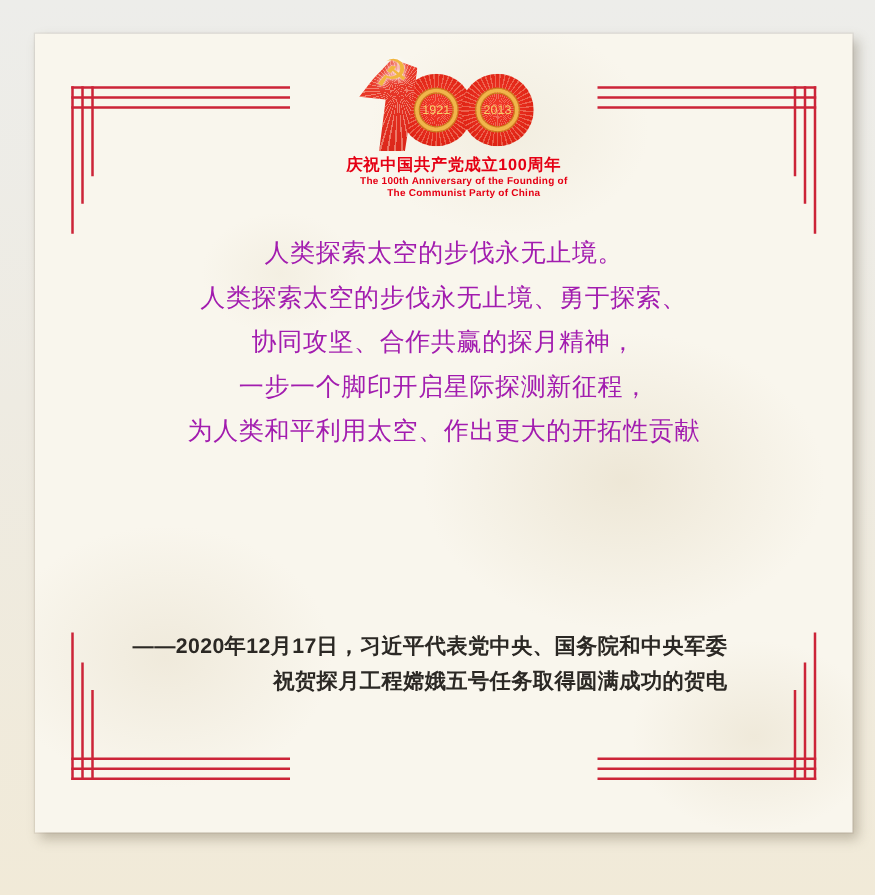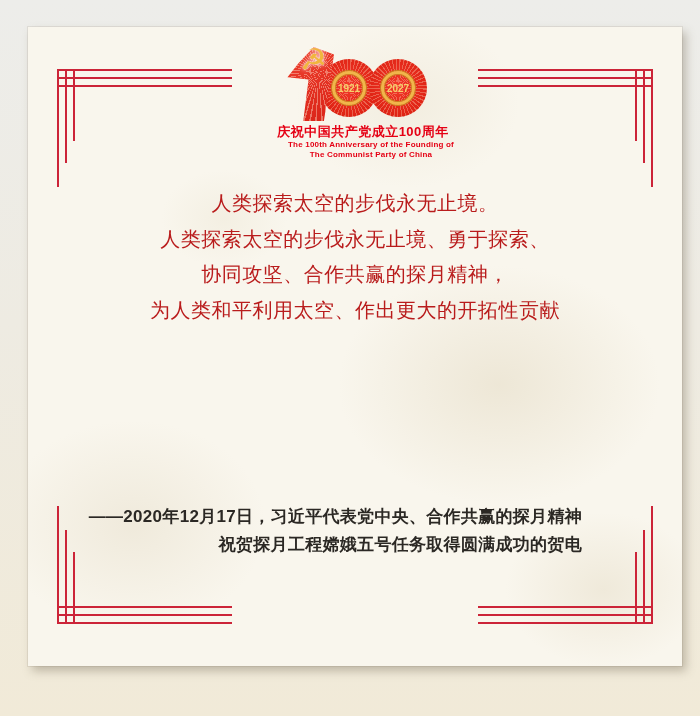--- a/index.html
+++ b/index.html
@@ -42,21 +42,21 @@
       repeating-conic-gradient(from 3deg,rgba(255,235,205,.30) 0deg 2.4deg,rgba(255,255,255,0) 2.4deg 8deg),
       radial-gradient(circle at 50% 45%,#f23a2b 0%,#e02415 68%,#c41d14 100%);
   }
   .zero1{left:40px;}
   .zero2{left:89px;}
   .ring{
     position:absolute;inset:0;margin:auto;width:28px;height:28px;border-radius:50%;
     border:3px solid #f0b64a;display:flex;align-items:center;justify-content:center;
     box-shadow:0 0 0 1px #c8831f, inset 0 0 0 1px #c8831f;
   }
-  .ring span{color:#f6cf6b;font-size:10px;font-weight:bold;letter-spacing:0;}
+  .ring span{color:#f6cf6b;font-size:10px;font-weight:normal;letter-spacing:0;}
   .one{
     position:absolute;left:6px;top:0;width:48px;height:74px;z-index:3;
     clip-path:polygon(58% 0%,100% 10%,79% 100%,36% 100%,47% 44%,3% 41%,26% 22%);
     background:
       repeating-conic-gradient(from 0deg at 68% 34%,rgba(255,246,224,.38) 0deg 2deg,rgba(255,255,255,0) 2deg 7deg),
       linear-gradient(160deg,#ef4130 0%,#da2418 100%);
   }
   .hs{
     position:absolute;left:20px;top:-2px;z-index:4;font-size:30px;line-height:1;
     color:#f1b53e;text-shadow:0 0 5px rgba(255,255,255,.95),0 0 2px rgba(255,255,255,.9);
@@ -67,21 +67,21 @@
   }
   .tagline-en{
     position:absolute;left:0;right:0;text-align:center;
     color:#e50014;font-weight:bold;font-size:8px;letter-spacing:.2px;margin-left:32px;
   }
   .tagline-en.l1{top:113px;}
   .tagline-en.l2{top:123px;}
   
   .quote{
     position:absolute;top:159px;left:0;right:0;text-align:center;
-    color:#b91c1c;font-size:20px;line-height:35.5px;letter-spacing:.5px;
+    color:#a21caf;font-size:20px;line-height:35.5px;letter-spacing:.5px;
   }
   .quote p{margin:0;}
   
   .citation{
     position:absolute;top:476px;right:100px;text-align:right;
     color:#2b2824;font-weight:bold;font-size:17px;line-height:28px;letter-spacing:.3px;
   }
   .citation p{margin:0;}
 </style>
 </head>
@@ -124,35 +124,36 @@
   </div>
 
   <div class="logo">
     <div class="zero zero1">
       <div class="ring">
         <span>1921</span>
       </div>
     </div>
     <div class="zero zero2">
       <div class="ring">
-        <span>2027</span>
+        <span>2013</span>
       </div>
     </div>
     <div class="one"></div>
     <span class="hs">☭</span>
   </div>
 
   <div class="tagline-cn">庆祝中国共产党成立100周年</div>
   <div class="tagline-en l1">The 100th Anniversary of the Founding of</div>
   <div class="tagline-en l2">The Communist Party of China</div>
 
   <div class="quote">
     <p>人类探索太空的步伐永无止境。</p>
     <p>人类探索太空的步伐永无止境、勇于探索、</p>
     <p>协同攻坚、合作共赢的探月精神，</p>
+    <p>一步一个脚印开启星际探测新征程，</p>
     <p>为人类和平利用太空、作出更大的开拓性贡献</p>
   </div>
 
   <div class="citation">
-    <p>——2020年12月17日，习近平代表党中央、合作共赢的探月精神</p>
+    <p>——2020年12月17日，习近平代表党中央、国务院和中央军委</p>
     <p>祝贺探月工程嫦娥五号任务取得圆满成功的贺电</p>
   </div>
 </div>
 
 </body></html>

